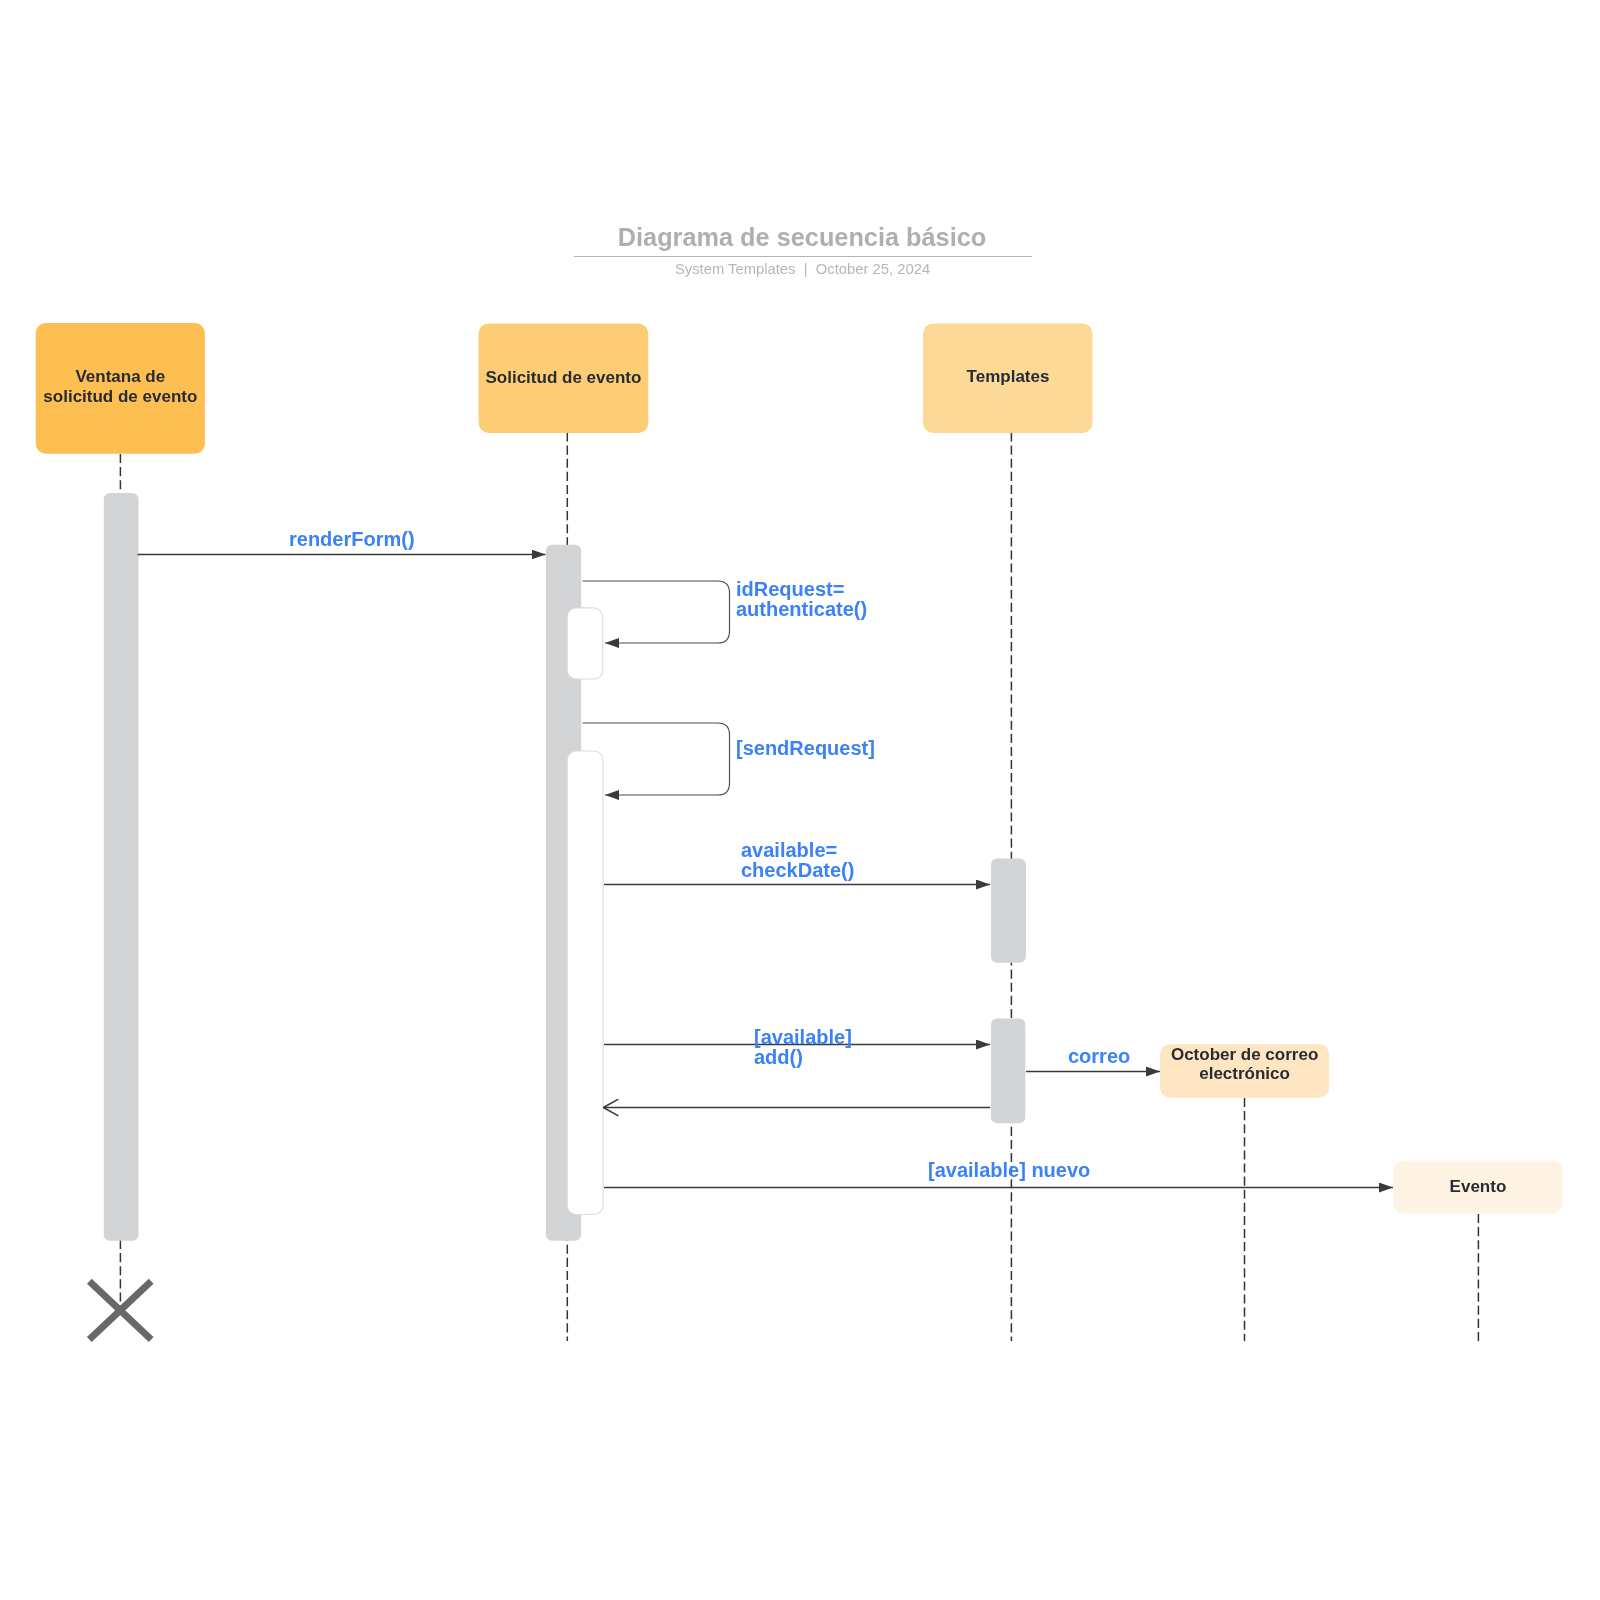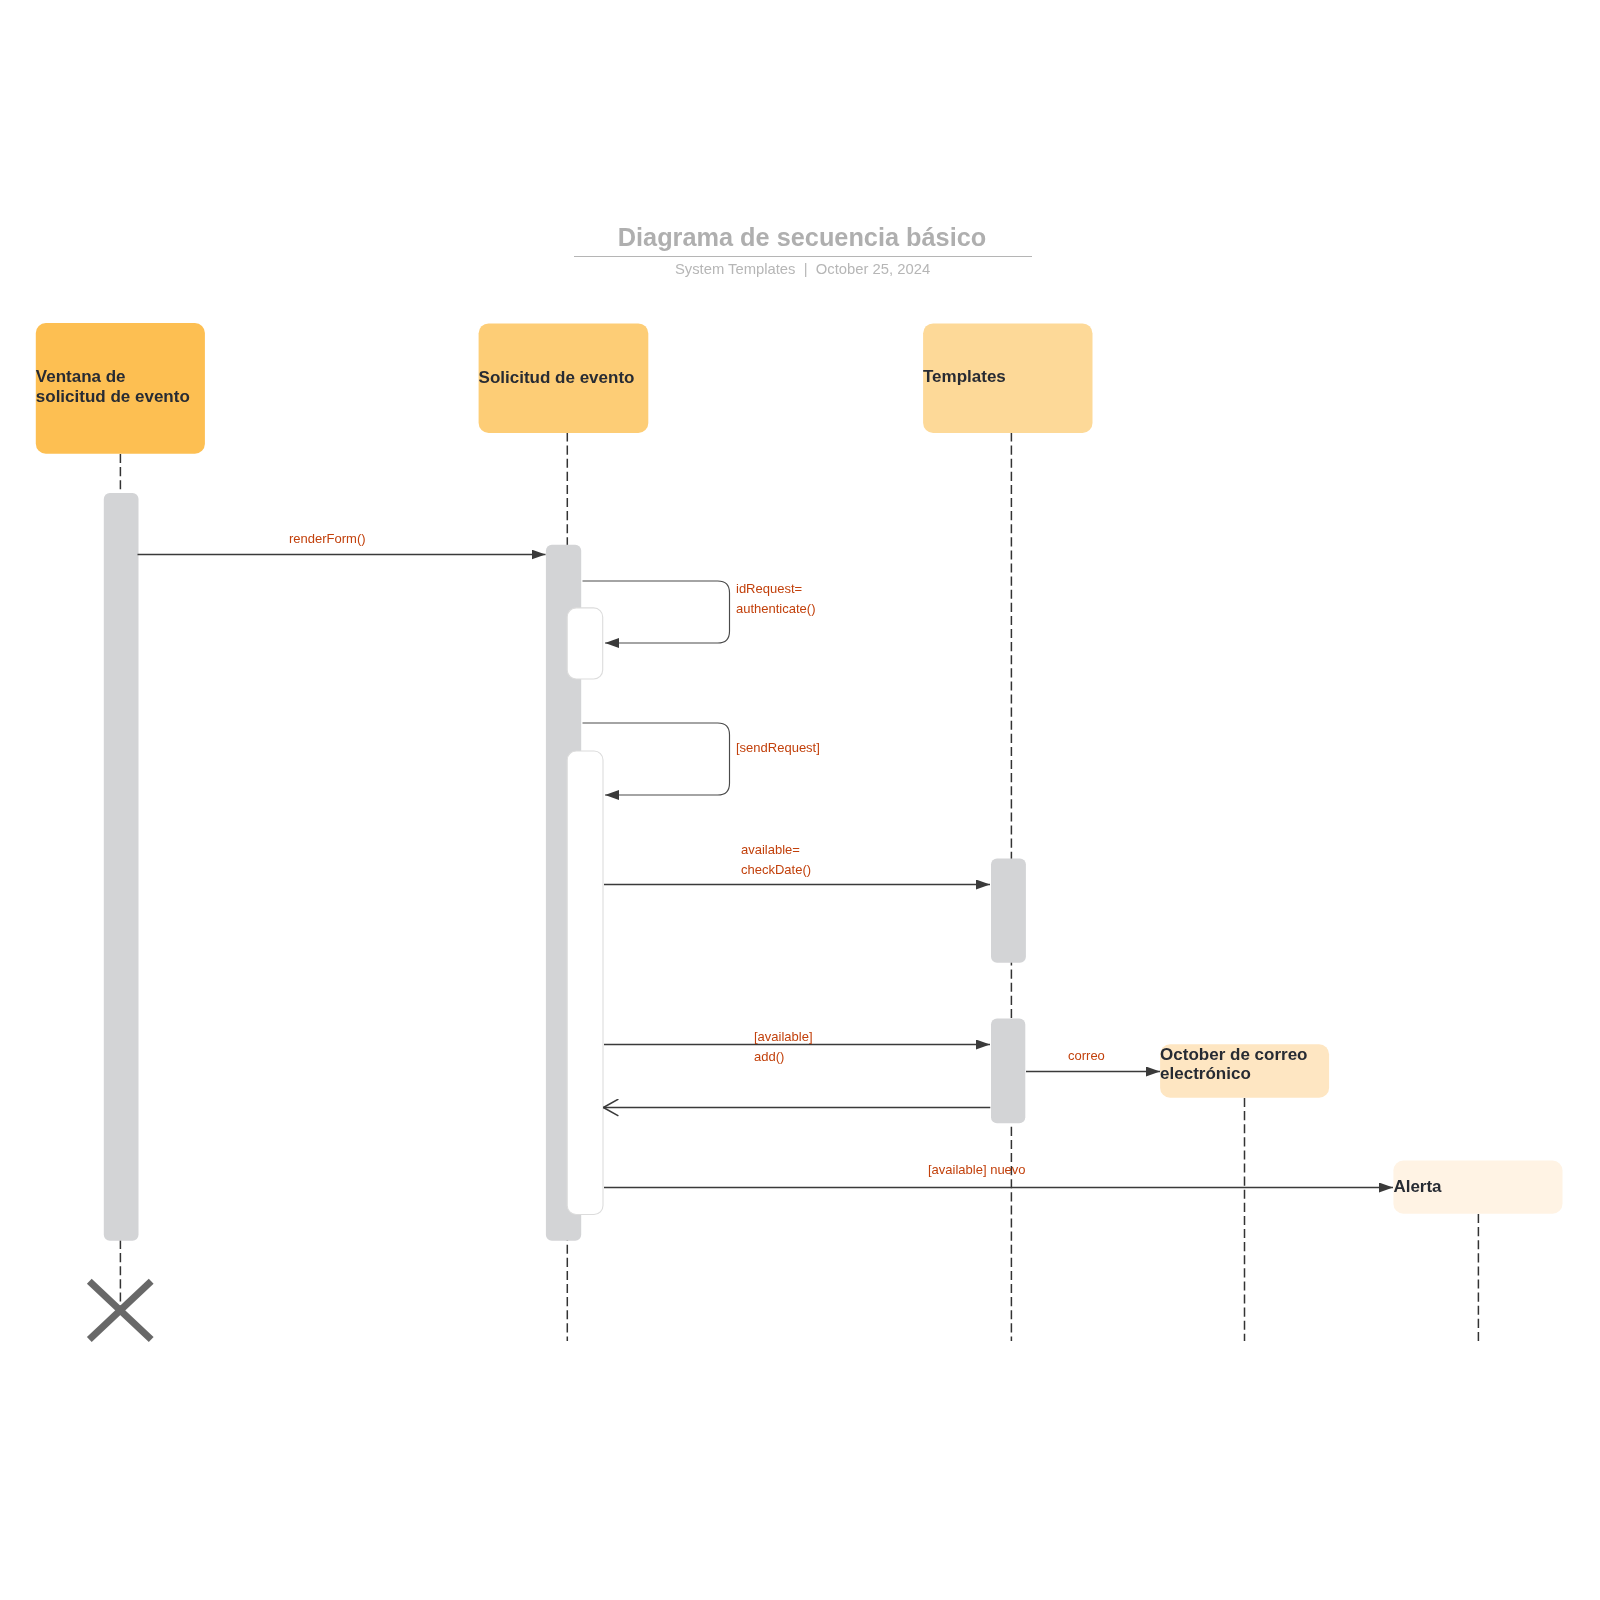--- a/index.html
+++ b/index.html
@@ -8,23 +8,23 @@
        font-family:"Liberation Sans",sans-serif;overflow:hidden;}
   #stage{position:relative;width:1600px;height:1212px;background:#ffffff;}
   svg#gfx{position:absolute;left:0;top:0;overflow:visible;}
 
   .hdr-title{position:absolute;left:2px;top:223px;width:1600px;text-align:center;
              font-size:25.3px;font-weight:bold;color:#afafaf;}
   .hdr-rule{position:absolute;left:573.5px;top:255.6px;width:458px;height:1.6px;background:#b5b5b5;}
   .hdr-sub{position:absolute;left:2.5px;top:261px;width:1600px;text-align:center;
            font-size:14.8px;color:#b6b6b6;white-space:pre;}
 
-  .msg{position:absolute;font-size:13px;font-weight:normal;color:#c2410c;
+  .msg{position:absolute;font-size:20px;font-weight:bold;color:#3b82f6;
        line-height:20px;white-space:pre;}
-  .plabel{position:absolute;font-size:17px;font-weight:bold;
+  .plabel{position:absolute;text-align:center;font-size:17px;font-weight:bold;
           color:#272b33;line-height:20.1px;white-space:pre-line;}
 </style>
 </head>
 <body>
 
 <div id="stage">
 
   <svg id="gfx" width="1600" height="1600" viewBox="0 0 1600 1600">
     <defs>
       <marker id="solidArrow" viewBox="0 0 14 10" refX="14" refY="5" markerWidth="14" markerHeight="10" orient="auto" markerUnits="userSpaceOnUse">
@@ -83,21 +83,21 @@
   <div class="hdr-title">Diagrama de secuencia básico</div>
   <div class="hdr-rule"></div>
   <div class="hdr-sub">System Templates  |  October 25, 2024</div>
 
   <div class="plabel" style="left:35.8px;top:367.1px;width:169.1px">Ventana de
 solicitud de evento</div>
   <div class="plabel" style="left:478.6px;top:367.5px;width:169.7px">Solicitud de evento</div>
   <div class="plabel" style="left:923px;top:367.3px;width:170px">Templates</div>
   <div class="plabel" style="left:1160.1px;top:1044.6px;width:169px;line-height:19.6px">October de correo
 electrónico</div>
-  <div class="plabel" style="left:1393.4px;top:1177px;width:169.1px">Alerta</div>
+  <div class="plabel" style="left:1393.4px;top:1177px;width:169.1px">Evento</div>
 
   <div class="msg" style="left:289px;top:529px">renderForm()</div>
   <div class="msg" style="left:736px;top:579px">idRequest=
 authenticate()</div>
   <div class="msg" style="left:736px;top:738px">[sendRequest]</div>
   <div class="msg" style="left:741px;top:840px">available=
 checkDate()</div>
   <div class="msg" style="left:754px;top:1027px">[available]
 add()</div>
   <div class="msg" style="left:1068px;top:1046px">correo</div>

